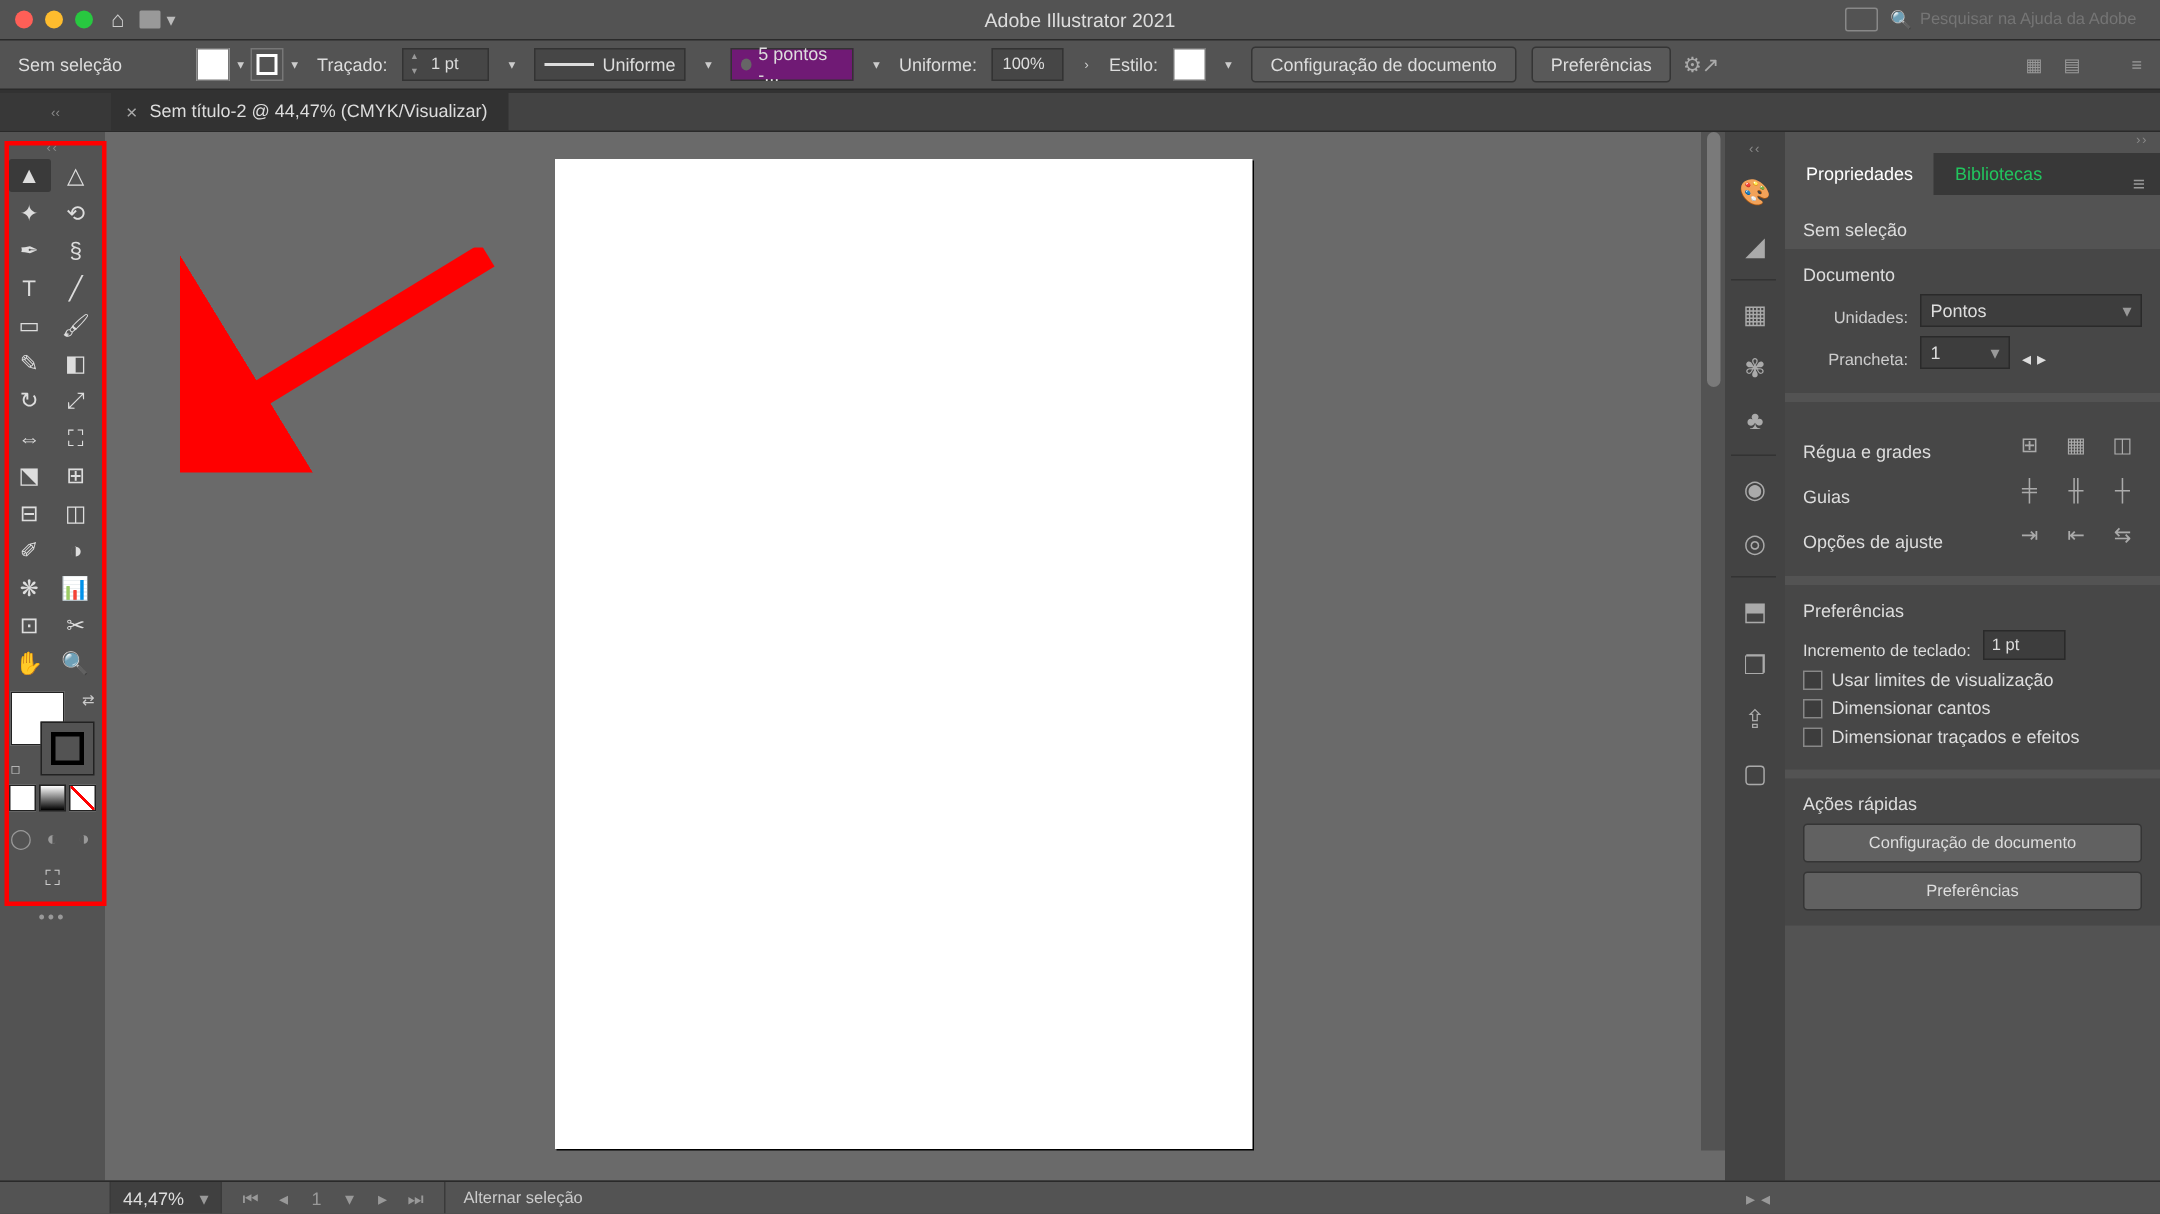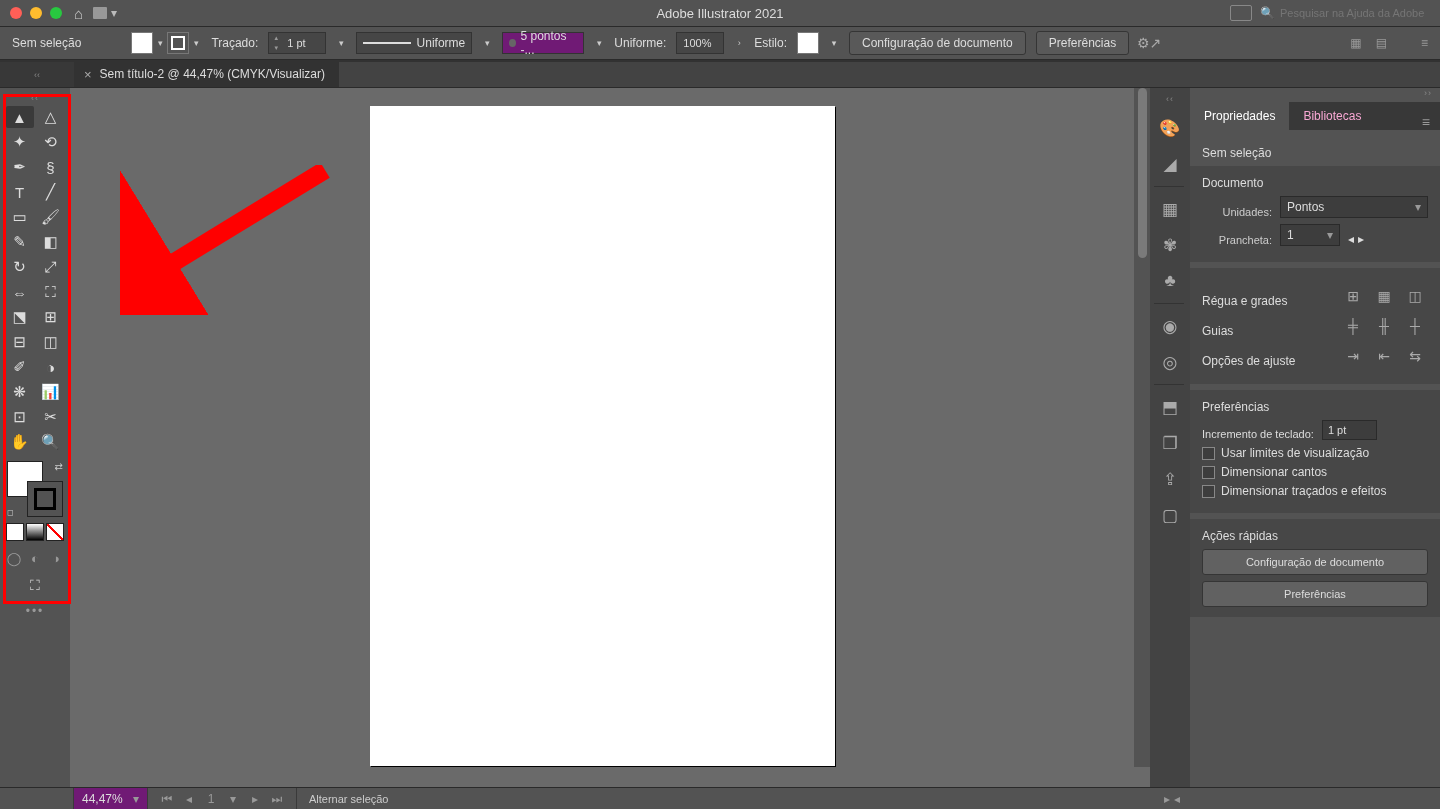--- a/index.html
+++ b/index.html
@@ -21,21 +21,21 @@
 .ctrl-label{color:#ddd;font-size:12px}
 .swatch{width:22px;height:22px;border:1px solid #777;display:flex;align-items:center;justify-content:center}
 .swatch-white{background:#fff}
 .swatch-outline{background:#535353;position:relative}
 .swatch-outline::after{content:'';position:absolute;inset:3px;border:2px solid #fff}
 .dd{width:10px;height:10px;display:flex;align-items:center;justify-content:center;color:#ccc;font-size:9px}
 .spinner{width:58px;height:22px;background:#464646;border:1px solid #333;display:flex;align-items:center}
 .spin-btns{width:14px;display:flex;flex-direction:column}
 .spin-btns span{height:10px;font-size:7px;text-align:center;line-height:10px;color:#999}
 .spinner input{background:transparent;border:none;color:#ddd;width:36px;text-align:left;padding-left:4px;outline:none;font-size:11px}
-.stroke-style{width:116px;height:22px;background:#464646;border:1px solid #333;display:flex;align-items:center;padding:0 6px;gap:6px}
+.stroke-style{width:101px;height:22px;background:#464646;border:1px solid #333;display:flex;align-items:center;padding:0 6px;gap:6px}
 .stroke-line{flex:1;height:2px;background:#ddd}
 .stroke-prof{width:82px;height:22px;background:#701a75;border:1px solid #333;display:flex;align-items:center;padding:0 6px;font-size:11px;gap:4px}
 .opac-val{width:48px;height:22px;background:#464646;border:1px solid #333;display:flex;align-items:center;padding:0 6px;font-size:11px}
 .style-swatch{width:22px;height:22px;background:#fff;border:1px solid #777}
 .btn{height:24px;padding:0 12px;background:#595959;border:1px solid #353535;border-radius:3px;color:#ddd;font-size:12px;display:flex;align-items:center;cursor:pointer}
 .pref-icon{width:20px;height:20px;display:flex;align-items:center;justify-content:center;font-size:14px;color:#aaa}
 .right-icons{margin-left:auto;display:flex;gap:14px;color:#888;opacity:.5}
 
 .subbar{height:14px;background:#323232}
 
@@ -75,42 +75,42 @@
 .vscroll-thumb{position:absolute;right:3px;top:0;width:9px;height:170px;background:#7a7a7a;border-radius:5px}
 
 .dock-strip{width:40px;background:#434343;display:flex;flex-direction:column;align-items:center;padding-top:6px;gap:0}
 .dock-handle{font-size:9px;color:#888;letter-spacing:1px;height:14px}
 .dock-icon{width:32px;height:32px;display:flex;align-items:center;justify-content:center;font-size:17px;color:#aaa;cursor:pointer;margin-top:4px}
 .dock-sep{width:30px;height:1px;background:#333;margin:6px 0}
 
 .panels{width:250px;background:#535353;display:flex;flex-direction:column}
 .panel-handle{height:14px;display:flex;justify-content:flex-end;padding-right:8px;color:#888;font-size:9px;letter-spacing:1px}
 .panel-tabs{height:28px;background:#383838;display:flex;align-items:flex-end}
-.ptab{height:28px;padding:0 14px;display:flex;align-items:center;font-size:12px;color:#f9a8d4;cursor:pointer}
+.ptab{height:28px;padding:0 14px;display:flex;align-items:center;font-size:12px;color:#22c55e;cursor:pointer}
 .ptab.active{background:#535353;color:#fff}
 .ptab-menu{margin-left:auto;padding:0 10px;color:#999;font-size:14px}
 .panel-body{padding:10px 12px;flex:1;overflow-y:auto}
 .panel-body::-webkit-scrollbar{width:0}
 .sect-title{font-size:12px;color:#ddd;margin:6px 0}
 .sect-dark{background:#474747;padding:10px 12px;margin:6px -12px}
 .prop-row{display:flex;align-items:flex-end;margin:6px 0;gap:8px}
 .prop-label{font-size:11px;color:#ccc;min-width:70px;text-align:right}
 .prop-select{flex:1;height:22px;background:#3d3d3d;border:1px solid #2a2a2a;display:flex;align-items:center;padding:0 6px;font-size:11px;color:#ddd;justify-content:space-between}
 .prop-input{width:55px;height:20px;background:#3d3d3d;border:1px solid #2a2a2a;padding:0 5px;font-size:11px;color:#ddd}
 .nav-arrows{display:flex;gap:4px;color:#888}
 .panel-btn{height:26px;background:#616161;border:1px solid #353535;border-radius:3px;display:flex;align-items:center;justify-content:center;font-size:11px;color:#ddd;cursor:pointer;padding:0 14px}
 .panel-btn-full{width:100%;margin-top:6px}
 .icon-row{display:flex;gap:5px}
 .icon-btn{width:26px;height:24px;background:transparent;display:flex;align-items:center;justify-content:center;font-size:14px;color:#aaa;cursor:pointer}
 .chk-row{display:flex;align-items:center;gap:6px;margin:5px 0;font-size:11px}
 .chk{width:13px;height:13px;border:1px solid #888;background:#3d3d3d}
 
 .statusbar{position:absolute;left:0;right:0;bottom:0;height:22px;background:#535353;border-top:1px solid #2a2a2a;display:flex;align-items:center;padding:0}
 .status-seg{height:100%;display:flex;align-items:center;padding:0 8px;border-right:1px solid #3a3a3a;font-size:11px;color:#ccc}
-.zoom-seg{width:74px;background:#701a75}
+.zoom-seg{width:74px;background:#404040}
 .nav-btns{display:flex}
 .nav-btns span{width:22px;text-align:center;color:#999;font-size:12px}
 .art-num{width:40px;text-align:center}
 .status-text{padding-left:12px;color:#ccc;font-size:11px}
 .status-scroll{margin-left:auto;display:flex;align-items:center;gap:4px;padding-right:260px}
 svg{display:block}
 </style>
 </head>
 <body>
 

